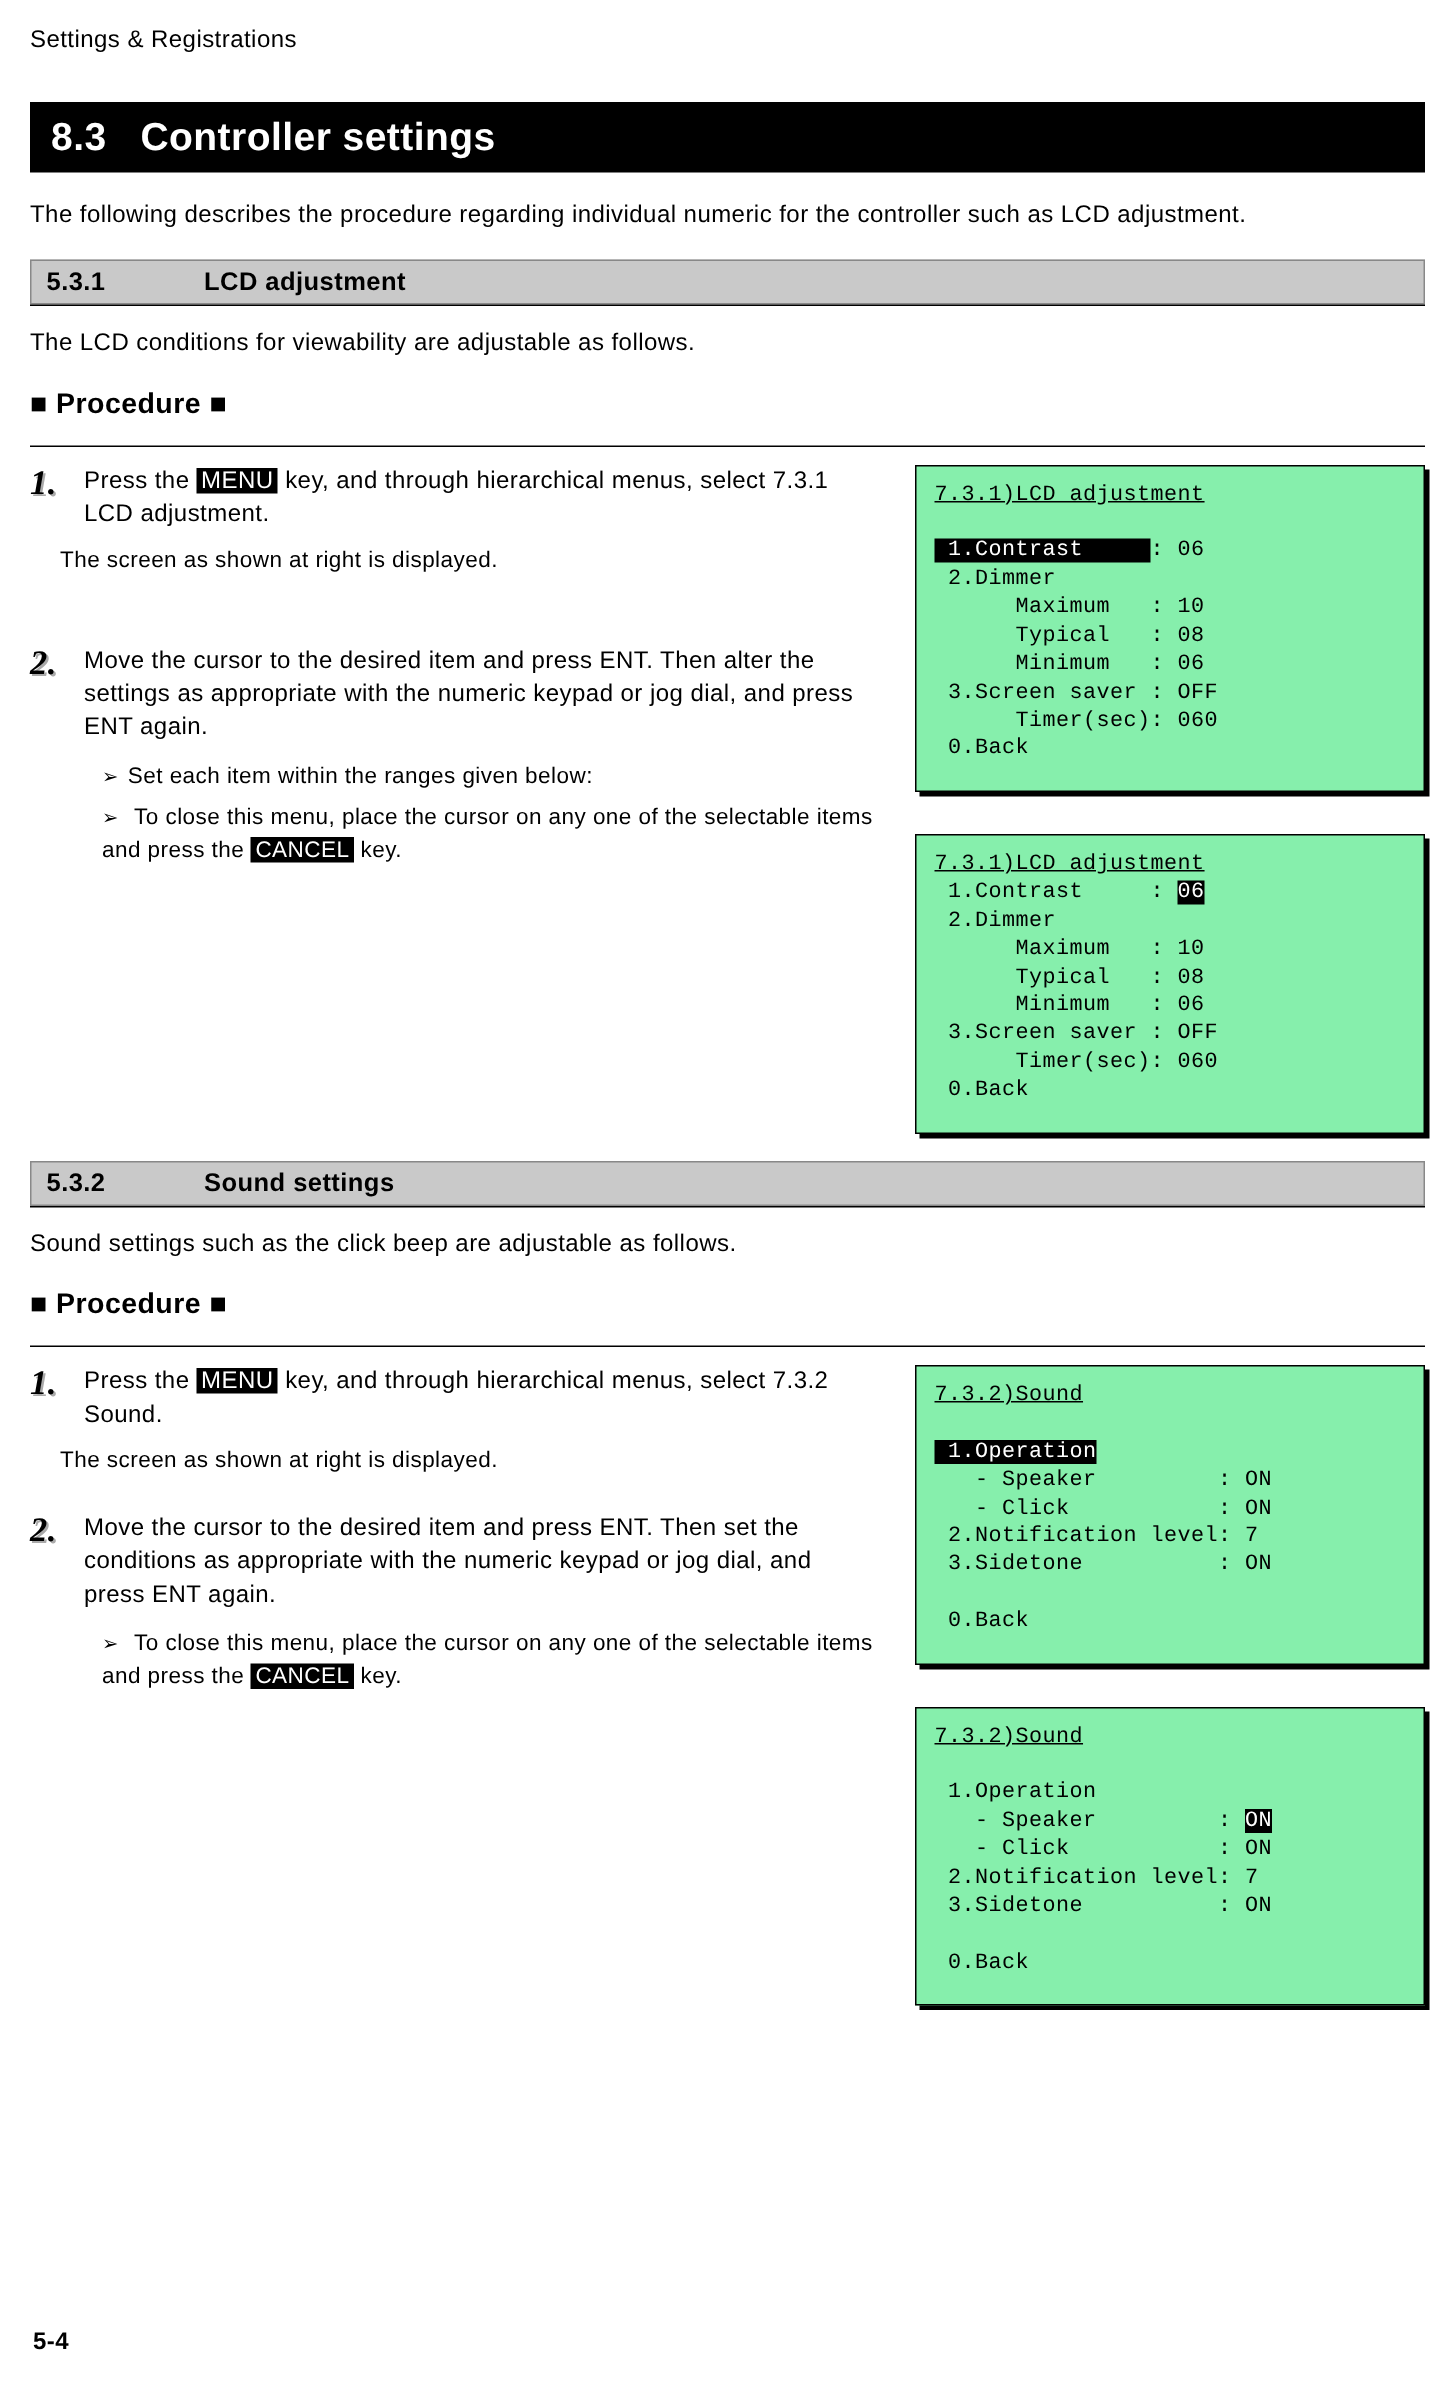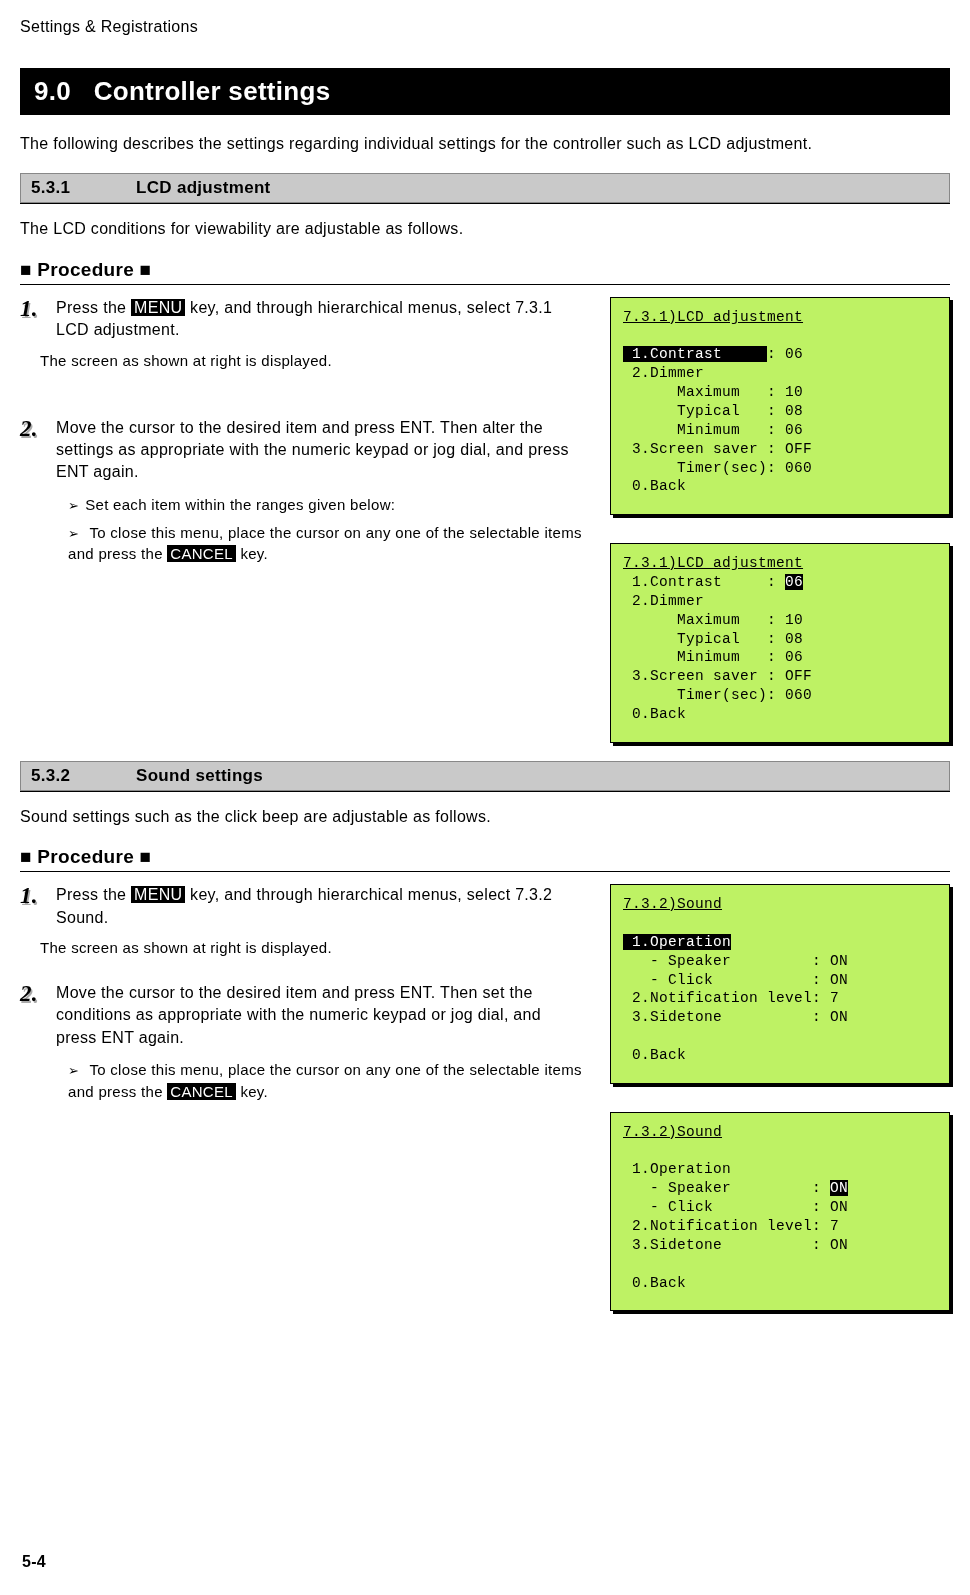--- a/index.html
+++ b/index.html
@@ -41,21 +41,21 @@
   .subsection-underline {
     border-bottom: 1px solid #000;
     margin-top: -14px;
     margin-bottom: 14px;
   }
   .subn { display: inline-block; width: 100px; }
   .procedure-head {
     font-size: 19px;
     font-weight: bold;
     border-bottom: 1.5px solid #000;
-    padding-bottom: 3px;
+    padding-bottom: 16px;
     margin-bottom: 12px;
     display: inline-block;
     width: 100%;
   }
   .two-col {
     display: flex;
     align-items: flex-start;
     gap: 28px;
     margin-bottom: 18px;
   }
@@ -101,21 +101,21 @@
     content: "➢";
     margin-right: 6px;
     font-size: 13px;
   }
   .dot-item { margin-left: 18px; }
   .dot-item::before { content: "・"; }
   .range-table { margin-left: 18px; }
   .range-table td { padding-right: 18px; }
   .lcd-box {
     border: 1.5px solid #000;
-    background: #bef264;
+    background: #86efac;
     font-family: "Courier New", monospace;
     font-size: 14.5px;
     line-height: 1.3;
     padding: 10px 12px 18px 12px;
     box-shadow: 3px 3px 0 #000;
     white-space: pre;
   }
   .lcd-title { text-decoration: underline; }
   .lcd-inv { background: #000; color: #fff; }
   .page-num {
@@ -127,25 +127,25 @@
   }
 </style>
 </head>
 <body>
 
 
 
 <div class="header">Settings &amp; Registrations</div>
 
 <div class="section-title-bar">
-  <span>9.0</span>&nbsp;&nbsp;
+  <span>8.3</span>&nbsp;&nbsp;
   <span>Controller settings</span>
 </div>
 
-<div class="body-text">The following describes the settings regarding individual settings for the controller such as LCD adjustment.</div>
+<div class="body-text">The following describes the procedure regarding individual numeric for the controller such as LCD adjustment.</div>
 
 
 <div class="subsection-bar">
   <span class="subn">5.3.1</span>
   <span>LCD adjustment</span>
 </div>
 <div class="subsection-underline"></div>
 
 <div class="body-text">The LCD conditions for viewability are adjustable as follows.</div>
 

